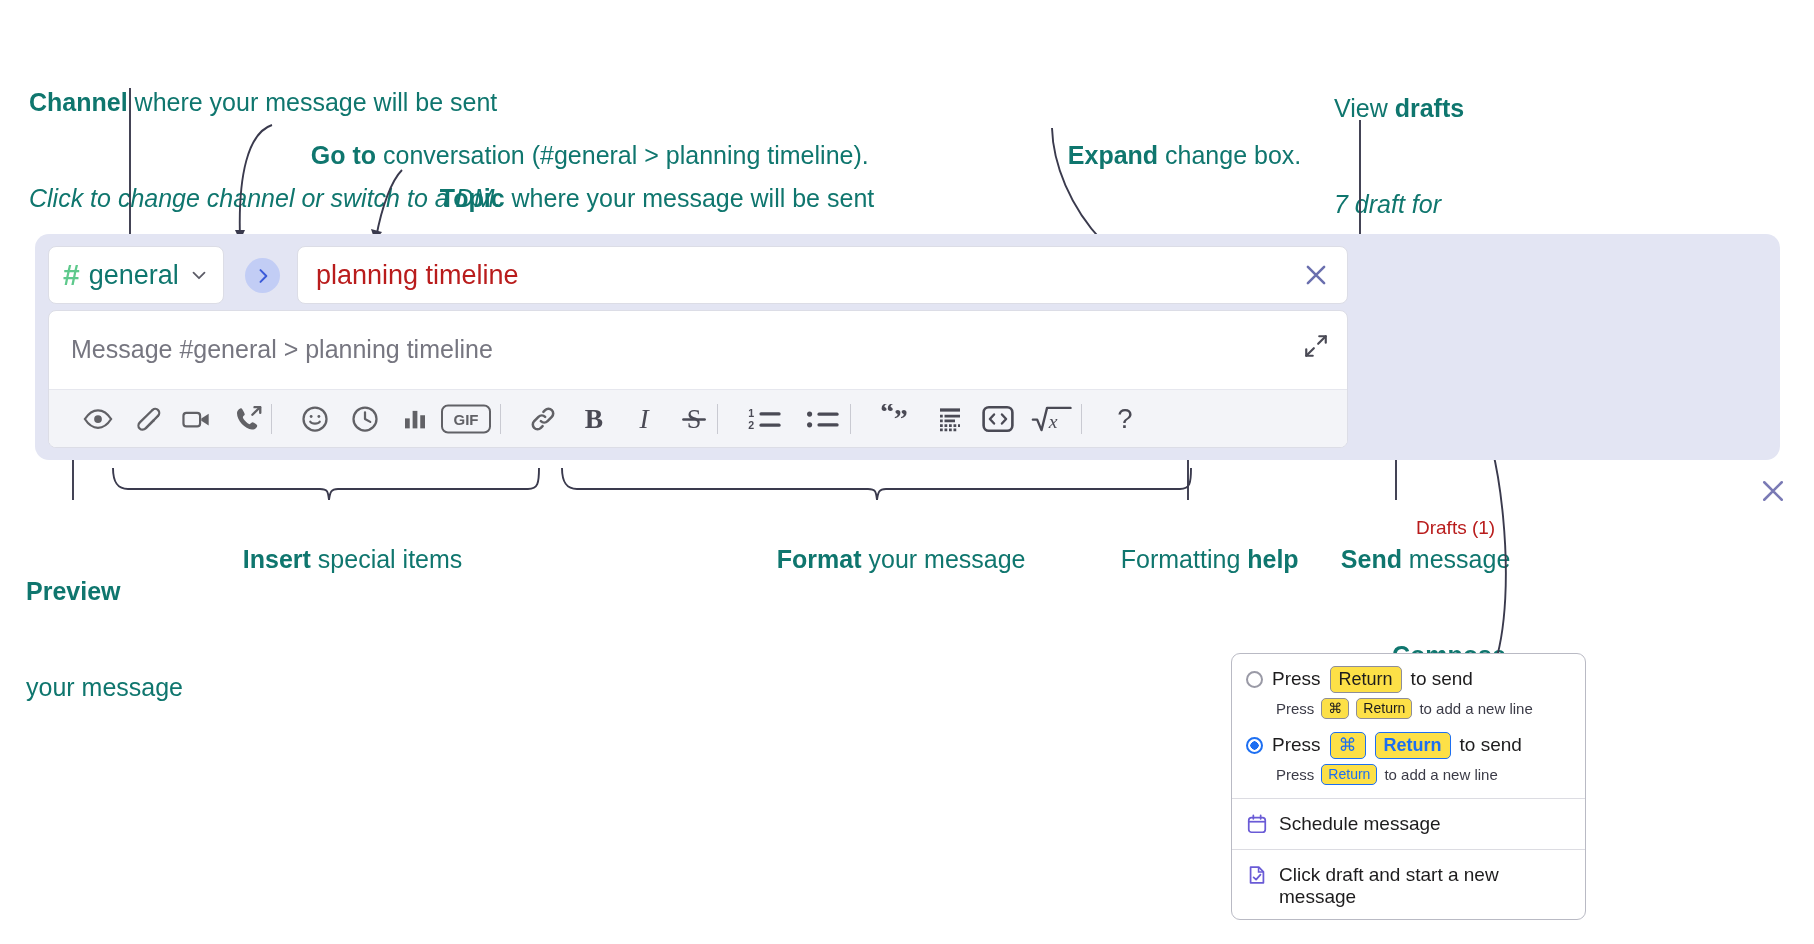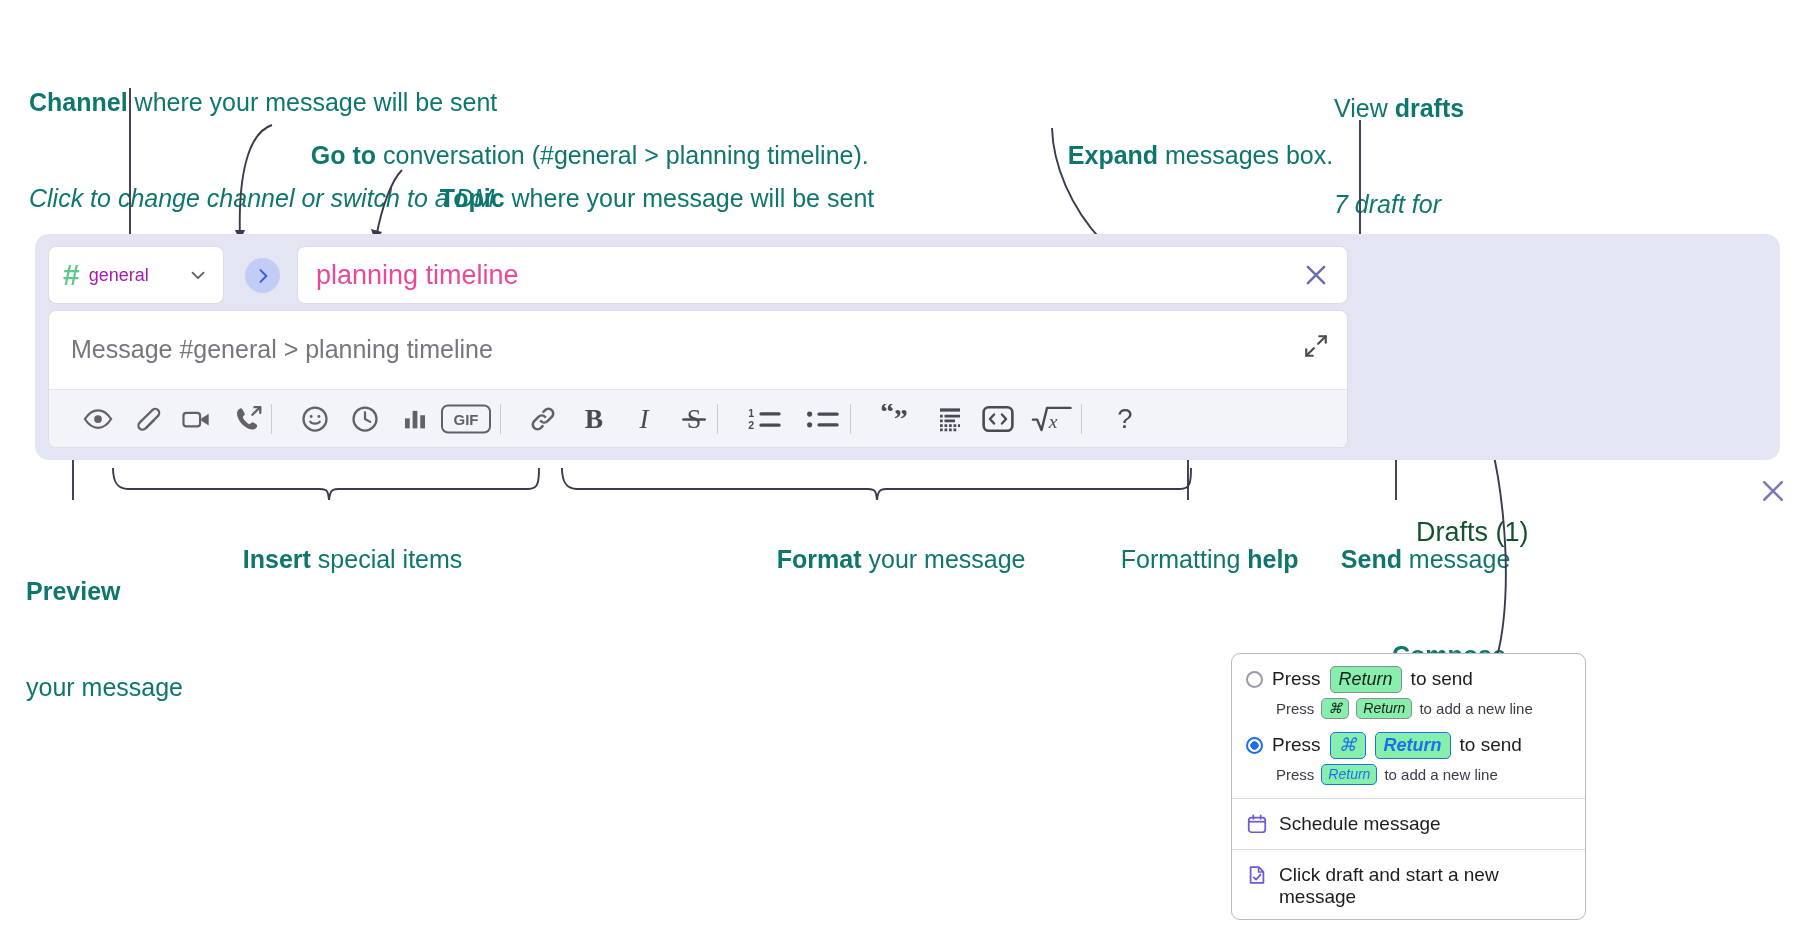--- a/index.html
+++ b/index.html
@@ -28,34 +28,34 @@
 
   
   #compose-top-row{position:absolute;left:0;top:0;height:58px;width:1300px;}
   #channel-picker{
     position:absolute;left:0;top:0;width:176px;height:58px;
     background:#fff;border:1px solid #dcdde6;border-radius:8px;
     display:flex;align-items:center;gap:9px;padding:0 14px;box-sizing:border-box;
     cursor:pointer;
   }
   #channel-picker .hash{color:#5ec98c;font-size:30px;font-weight:bold;line-height:1;}
-  #channel-picker .chname{font-size:18px;color:#a21caf;}
+  #channel-picker .chname{font-size:27px;color:#0f766e;}
   #channel-picker .chev{margin-left:auto;}
 
   #goto-button{
     position:absolute;left:197px;top:12px;width:35px;height:35px;border-radius:50%;
     background:#c2cdf5;display:flex;align-items:center;justify-content:center;cursor:pointer;
   }
 
   #topic-field{
     position:absolute;left:249px;top:0;right:0;height:58px;
     background:#fff;border:1px solid #dcdde6;border-radius:8px;
     display:flex;align-items:center;padding:0 16px 0 18px;box-sizing:border-box;
   }
-  #topic-value{font-size:27px;color:#ec4899;flex:1;}
+  #topic-value{font-size:27px;color:#b91c1c;flex:1;}
   #topic-clear{cursor:pointer;display:flex;}
 
   
   #message-box{
     position:absolute;left:0;top:64px;width:1300px;height:138px;
     background:#fff;border:1px solid #dcdde6;border-radius:8px;box-sizing:border-box;
     overflow:hidden;
   }
   #message-placeholder{
     position:absolute;left:22px;top:24px;font-size:25px;color:#767680;
@@ -65,21 +65,21 @@
   #toolbar{
     position:absolute;left:0;right:0;bottom:0;height:58px;
     background:#f3f4f8;border-top:1px solid #e6e7ee;
     display:flex;align-items:center;padding-left:14px;box-sizing:border-box;
   }
   .tb-item{width:50px;height:46px;display:flex;align-items:center;justify-content:flex-end;cursor:pointer;color:#616166;}
   .tb-sep{width:1px;height:30px;background:#c9cad2;margin:0 8px;}
 
   
   #drafts-link{
-    position:absolute;left:1381px;top:283px;font-size:27px;color:#14532d;cursor:pointer;
+    position:absolute;left:1381px;top:283px;font-size:19px;color:#b91c1c;cursor:pointer;
   }
   #panel-close{position:absolute;left:1723px;top:242px;cursor:pointer;display:flex;}
   #send-button{
     position:absolute;left:1374px;top:450px;width:129px;height:54px;border-radius:8px;
     background:#5b5bf2;display:flex;align-items:center;justify-content:center;cursor:pointer;
   }
   #compose-kebab{
     position:absolute;left:1528px;top:453px;width:26px;height:48px;
     display:flex;flex-direction:column;align-items:center;justify-content:center;gap:6px;cursor:pointer;
   }
@@ -89,21 +89,21 @@
   #options-menu{
     left:1231px;top:653px;width:355px;
     background:#fff;border:1px solid #b9bac4;border-radius:9px;
     box-sizing:border-box;padding:10px 0 6px 0;
   }
   .radio-row{display:flex;align-items:center;gap:9px;padding:2px 14px;font-size:19px;color:#1d1c1d;cursor:pointer;}
   .sub-row{display:flex;align-items:center;gap:7px;padding:3px 14px 4px 44px;font-size:15px;color:#3b3b47;}
   .radio{width:17px;height:17px;border-radius:50%;border:2px solid #9a9aa6;box-sizing:border-box;flex:none;background:#fff;}
   .radio.on{border-color:#1d6ff2;background:
       radial-gradient(circle at 50% 50%, #1d6ff2 0 44%, #fff 46% 100%);}
-  .key{border:1px solid #8d8d99;border-radius:5px;padding:1px 8px;font-size:18px;line-height:1.25;color:#1d1c1d;background:#86efac;display:inline-block;font-style:italic;}
+  .key{border:1px solid #8d8d99;border-radius:5px;padding:1px 8px;font-size:18px;line-height:1.25;color:#1d1c1d;background:#fde047;display:inline-block;}
   .key.sm{font-size:14px;padding:1px 6px;}
   .key.blue{border-color:#1d6ff2;color:#1d6ff2;}
   .menu-div{height:1px;background:#dcdce2;margin:9px 0;}
   .menu-item{display:flex;align-items:flex-start;gap:11px;padding:5px 14px;font-size:19px;color:#1d1c1d;cursor:pointer;}
   .menu-item svg{flex:none;}
 
   svg{display:block;}
 </style>
 </head>
 <body>
@@ -117,21 +117,21 @@
 
   <div class="abs anno" style="left:283px;top:107px;">
     <b>Go to</b><span> conversation (#general &gt; planning timeline).</span>
   </div>
 
   <div class="abs anno" style="left:412px;top:150px;">
     <b>Topic</b><span> where your message will be sent</span>
   </div>
 
   <div class="abs anno" style="left:1040px;top:107px;">
-    <b>Expand</b><span> messages box.</span>
+    <b>Expand</b><span> change box.</span>
   </div>
 
   <div class="abs anno" style="left:1334px;top:28px;">
     <div><span>View </span><b>drafts</b></div>
     <div><i>7 draft for</i></div>
     <div><i>this conversation</i></div>
   </div>
 
   <div class="abs anno" style="left:26px;top:511px;">
     <div><b>Preview</b></div>

